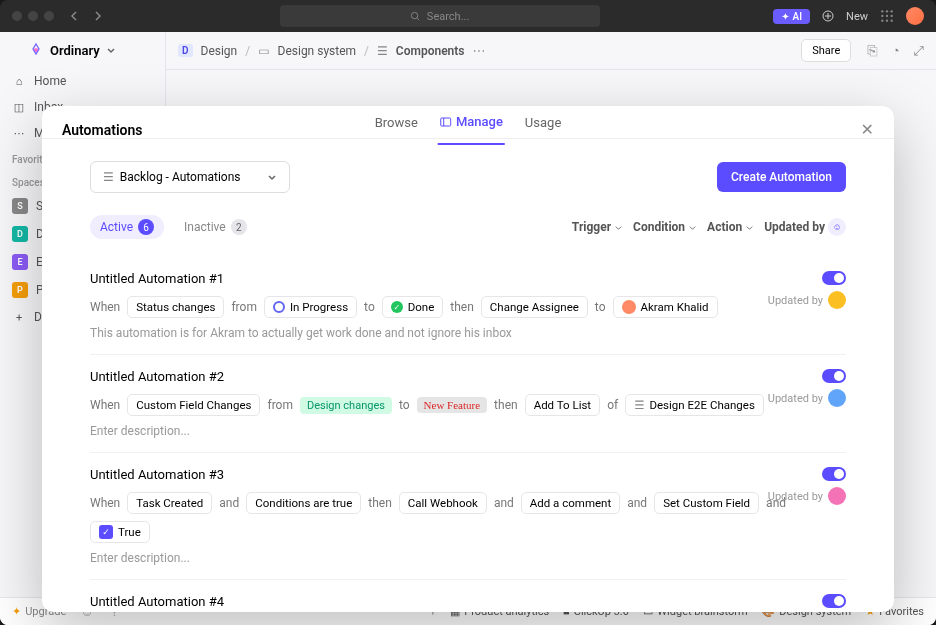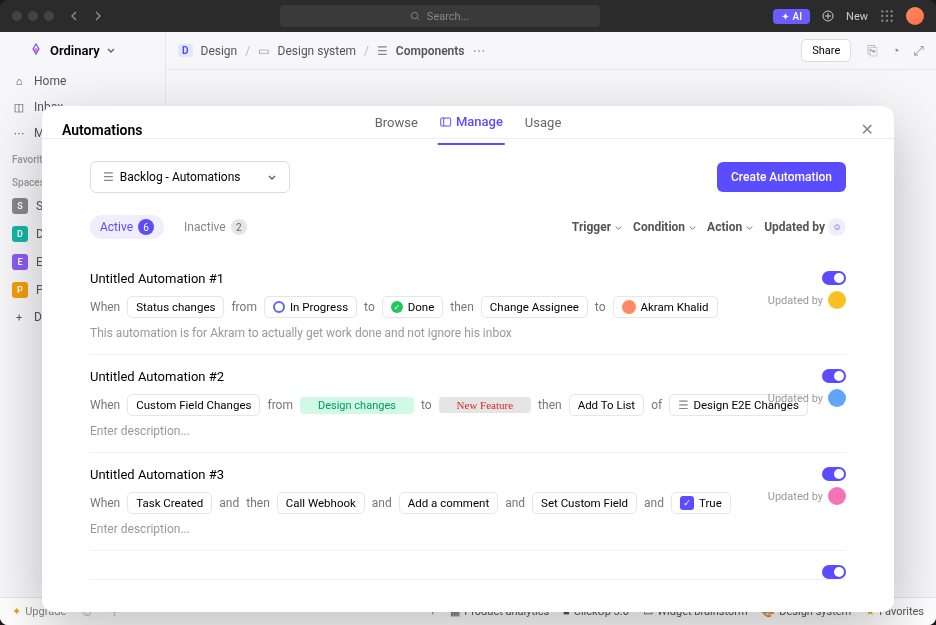--- a/index.html
+++ b/index.html
@@ -58,21 +58,21 @@
 .filter-pill.inactive .count { background: #e5e5ea; color: #666; }
 .filter-spacer { flex: 1; }
 .filter-dd { color: #555; cursor: pointer; display: flex; align-items: center; gap: 3px; font-weight: bold; }
 .avatar-tiny { width: 18px; height: 18px; border-radius: 50%; background: #f0edff; display: flex; align-items: center; justify-content: center; font-size: 9px; color: #5b4cff; }
 
 .auto-item { padding: 14px 0; border-bottom: 1px solid #f0f0f0; position: relative; }
 .auto-title { font-size: 13px; font-weight: 400; margin-bottom: 10px; }
 .auto-rule { display: flex; align-items: center; gap: 7px; font-size: 12px; flex-wrap: wrap; margin-bottom: 8px; }
 .rule-word { color: #777; }
 .rule-chip { border: 1px solid #e5e5ea; border-radius: 5px; padding: 3px 8px; display: flex; align-items: center; gap: 5px; background: #fff; font-size: 11.5px; }
-.tag-chip { padding: 2px 18px; border-radius: 4px; font-size: 11px; }
+.tag-chip { padding: 2px 7px; border-radius: 4px; font-size: 11px; }
 .status-dot { width: 12px; height: 12px; border-radius: 50%; display: flex; align-items: center; justify-content: center; font-size: 8px; color: #fff; }
 .auto-desc { font-size: 12px; color: #999; }
 .auto-meta { position: absolute; right: 0; top: 14px; text-align: right; }
 .toggle { width: 24px; height: 14px; background: #5b4cff; border-radius: 7px; position: relative; cursor: pointer; margin-left: auto; margin-bottom: 6px; }
 .toggle::after { content: ''; position: absolute; width: 10px; height: 10px; background: #fff; border-radius: 50%; top: 2px; right: 2px; }
 .updated-by { font-size: 11px; color: #999; display: flex; align-items: center; gap: 5px; justify-content: flex-end; }
 .avatar-xs { width: 18px; height: 18px; border-radius: 50%; }
 
 
 .bottombar { position: absolute; bottom: 0; left: 0; right: 0; height: 28px; background: #fff; border-top: 1px solid #e5e5ea; display: flex; align-items: center; padding: 0 12px; font-size: 11px; gap: 14px; border-radius: 0 0 8px 8px; }
@@ -359,20 +359,21 @@
                 <span class="avatar-xs" style="background:#60a5fa"></span>
               </div>
             </div>
           </div>
           <div class="auto-item">
             <div class="auto-title">Untitled Automation #3</div>
             <div class="auto-rule">
               <span class="rule-word">When</span>
               <span class="rule-chip">Task Created</span>
               <span class="rule-word">and</span>
+              <span class="rule-chip">Conditions are true</span>
               <span class="rule-word">then</span>
               <span class="rule-chip">Call Webhook</span>
               <span class="rule-word">and</span>
               <span class="rule-chip">Add a comment</span>
               <span class="rule-word">and</span>
               <span class="rule-chip">Set Custom Field</span>
               <span class="rule-word">and</span>
               <span class="rule-chip">
                 <span style="width:14px;height:14px;background:#5b4cff;border-radius:3px;color:#fff;display:flex;align-items:center;justify-content:center;font-size:9px">✓</span>
                 <span>True</span>
@@ -381,20 +382,21 @@
             <div class="auto-desc">Enter description...</div>
             <div class="auto-meta">
               <div class="toggle"></div>
     <div class="updated-by">
                 <span>Updated by</span>
                 <span class="avatar-xs" style="background:#f472b6"></span>
               </div>
             </div>
           </div>
           <div class="auto-item">
+            <div class="auto-title">Untitled Automation #4</div>
             <div class="auto-meta">
               <div class="toggle"></div>
     </div>
           </div>
         </div>
     </div>
   </div>
 </div>
 
 </body></html>

